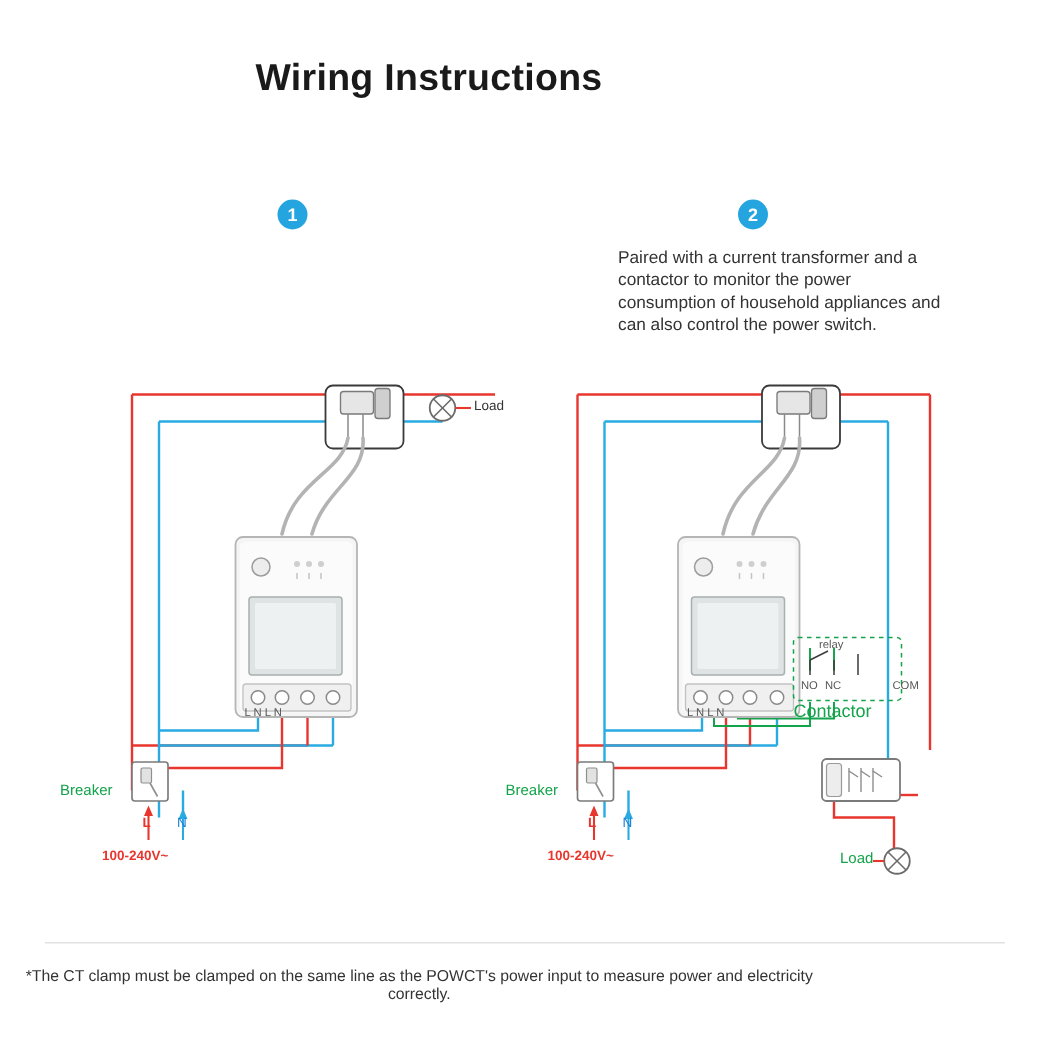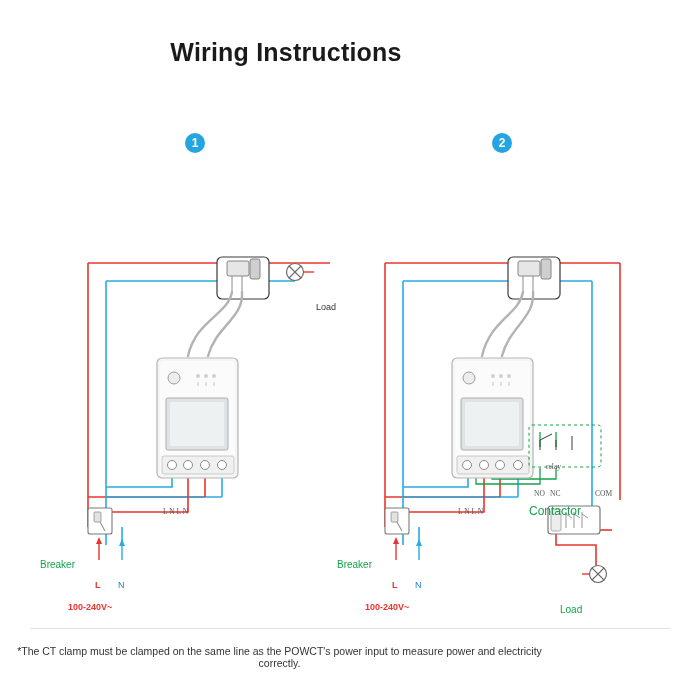--- a/index.html
+++ b/index.html
@@ -70,39 +70,39 @@
     top: 628px;
     width: 640px;
     height: 1px;
     background: #e2e2e2;
   }
   svg { position: absolute; left: 0; top: 0; }
   .lbl {
     position: absolute;
     font-size: 9px;
     white-space: nowrap;
-    margin-top: 37px;
   }
   .lbl-green { color: #13a34a; font-size: 10px; }
   .lbl-red { color: #e8352d; font-weight: bold; font-size: 9px; }
   .lbl-blue { color: #1b7fd4; font-size: 9px; }
   .lbl-dark { color: #333; font-size: 9px; }
-  .lbl-gray { color: #555; font-size: 7.5px; font-family: Liberation Serif, serif; }
+  .lbl-gray { color: #555; font-size: 7.5px; }
   .lbl-contactor { color: #13a34a; font-size: 12px; }
 </style>
 </head>
 <body>
 
 <div class="page">
 
   <div class="title">Wiring Instructions</div>
 
   <div class="badge badge-1">1</div>
 
   <div class="badge badge-2">2</div>
+  <div class="desc desc-2">Paired with a current transformer and a contactor to monitor the power consumption of household appliances and can also control the power switch.</div>
 
   <svg width="700" height="700" viewBox="0 0 700 700">
 
     <g stroke="#e8352d" stroke-width="1.6" fill="none">
       <path d="M88,263 L330,263"></path>
       <path d="M88,263 L88,527"></path>
       <path d="M88,497 L205,497"></path>
     </g>
 
     <g stroke="#29abe2" stroke-width="1.6" fill="none">

